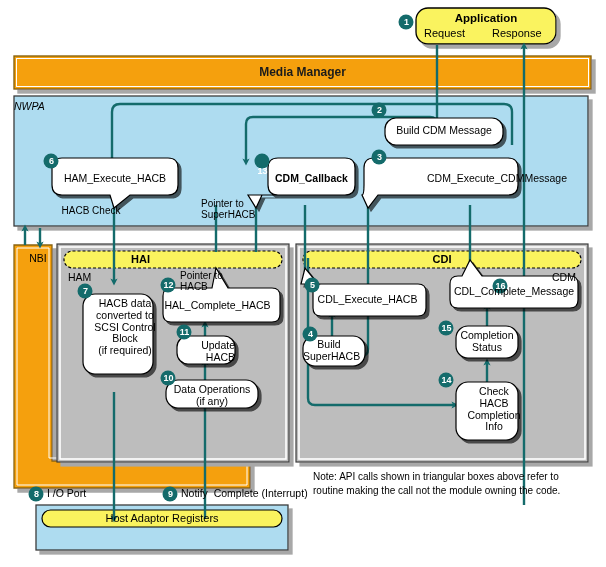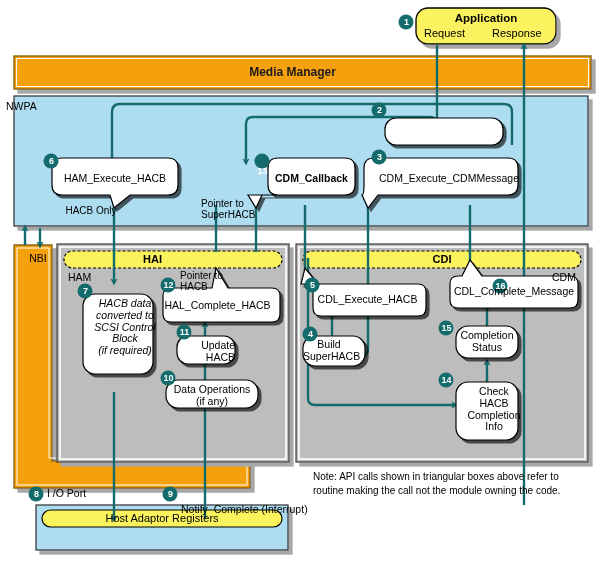--- a/index.html
+++ b/index.html
@@ -202,44 +202,45 @@
     <circle cx="36" cy="494" r="7.5"></circle>
     <circle cx="170" cy="494" r="7.5"></circle>
   </g>
 </svg>
 
 <div class="lbl ctr apptitle" style="left:416px;top:12px;width:140px;">Application</div>
 <div class="lbl appsub" style="left:424px;top:27px;">Request</div>
 <div class="lbl appsub" style="left:492px;top:27px;">Response</div>
 <div class="badge-num" style="left:399px;top:15px;">1</div>
 
-<div class="lbl ctr bar-title" style="left:4px;top:66px;width:577px;">Media Manager</div>
-
-<div class="lbl panel-tag" style="left:6px;top:101px;">NWPA</div>
+<div class="lbl ctr bar-title" style="left:14px;top:66px;width:577px;">Media Manager</div>
+
+<div class="lbl panel-tag" style="left:14px;top:101px;font-style:italic;">NWPA</div>
 
 <div class="lbl ctr callout-txt" style="left:52px;top:173px;width:126px;">HAM_Execute_HACB</div>
-<div class="lbl ctr side-note" style="left:46px;top:205px;width:90px;">HACB Only</div>
+<div class="lbl ctr side-note" style="left:46px;top:205px;width:90px;">HACB Check</div>
 <div class="badge-num" style="left:44px;top:154px;">6</div>
 
 <div class="lbl ctr callout-txt" style="left:268px;top:173px;width:87px;font-weight:bold;">CDM_Callback</div>
 <div class="lbl side-note" style="left:201px;top:198px;">Pointer to
 SuperHACB</div>
 <div class="badge-num" style="left:255px;top:164px;">13</div>
 
-<div class="lbl ctr callout-txt" style="left:364px;top:173px;width:170px;">CDM_Execute_CDMMessage</div>
+<div class="lbl ctr callout-txt" style="left:364px;top:173px;width:170px;padding-left:48px;">CDM_Execute_CDMMessage</div>
 <div class="badge-num" style="left:372px;top:150px;">3</div>
 
+<div class="lbl ctr callout-txt" style="left:385px;top:125px;width:118px;">Build CDM Message</div>
 <div class="badge-num" style="left:372px;top:103px;">2</div>
 
 <div class="lbl ctr panel-tag" style="left:14px;top:253px;width:48px;">NBI</div>
 
-<div class="lbl ctr yellowcap" style="left:64px;top:253px;width:177px;">HAI</div>
+<div class="lbl ctr yellowcap" style="left:52px;top:253px;width:177px;">HAI</div>
 <div class="lbl panel-tag" style="left:68px;top:272px;">HAM</div>
 
-<div class="lbl ctr box-txt" style="left:83px;top:298px;width:84px;font-style:italic;">HACB data
+<div class="lbl ctr box-txt" style="left:83px;top:298px;width:84px;">HACB data
 converted to
 SCSI Control
 Block
 (if required)</div>
 <div class="badge-num" style="left:78px;top:284px;">7</div>
 
 <div class="lbl ctr callout-txt" style="left:163px;top:300px;width:109px;">HAL_Complete_HACB</div>
 <div class="lbl side-note" style="left:180px;top:270px;">Pointer to
 HACB</div>
 <div class="badge-num" style="left:161px;top:278px;">12</div>
@@ -271,21 +272,21 @@
 
 <div class="lbl ctr box-txt" style="left:456px;top:386px;width:76px;">Check
 HACB
 Completion
 Info</div>
 <div class="badge-num" style="left:439px;top:373px;">14</div>
 
 <div class="lbl bottom-lbl" style="left:47px;top:488px;">I /O Port</div>
 <div class="badge-num" style="left:29px;top:487px;">8</div>
 
-<div class="lbl bottom-lbl" style="left:181px;top:504px;">Notify  Complete (Interrupt)</div>
+<div class="lbl bottom-lbl" style="left:181px;top:488px;">Notify  Complete (Interrupt)</div>
 <div class="badge-num" style="left:163px;top:487px;">9</div>
 
 <div class="lbl note-txt" style="left:313px;top:470px;width:285px;">Note: API calls shown in triangular boxes above refer to
 routine making the call not the module owning the code.</div>
 
 <div class="lbl ctr yellowcap" style="left:42px;top:512px;width:240px;font-weight:normal;">Host Adaptor Registers</div>
 
 </div>
 
 </body></html>

